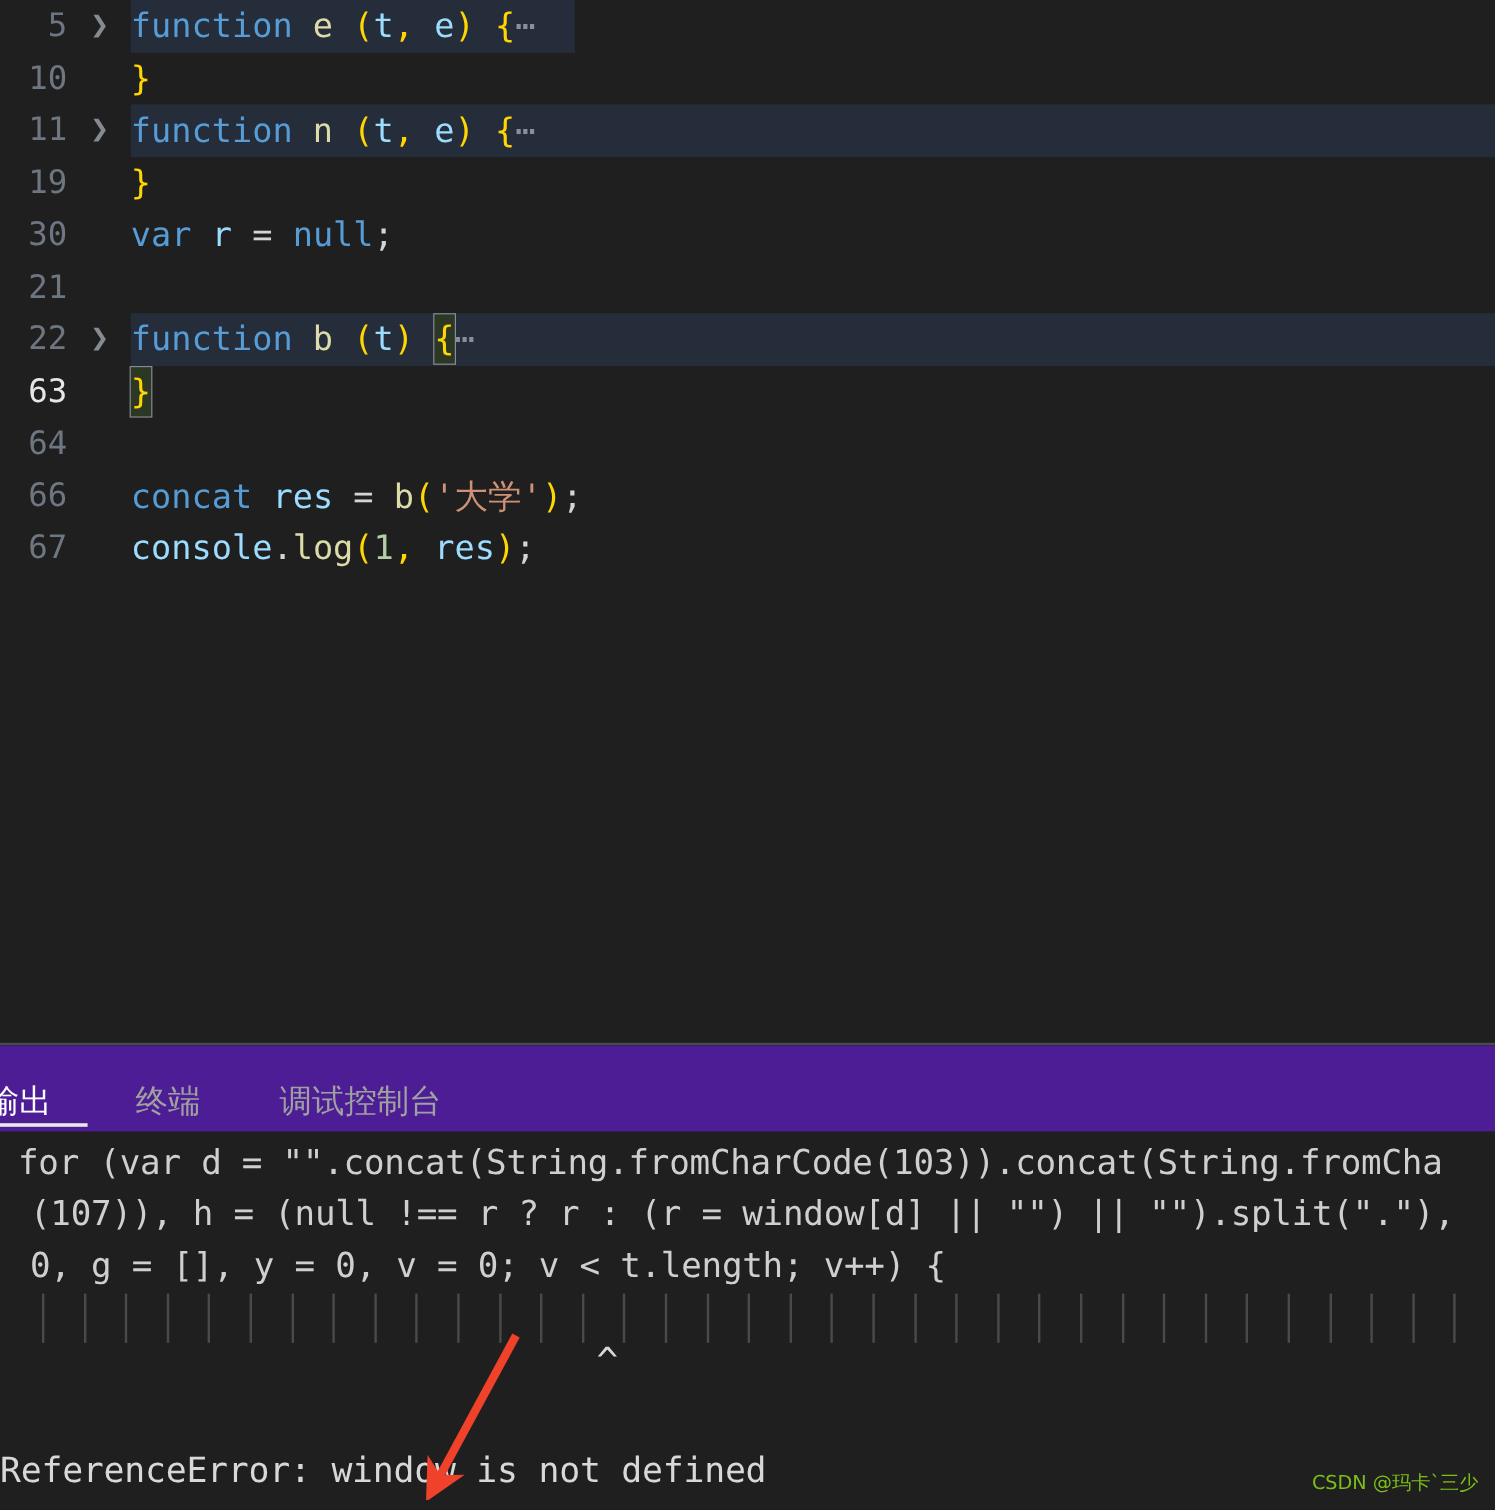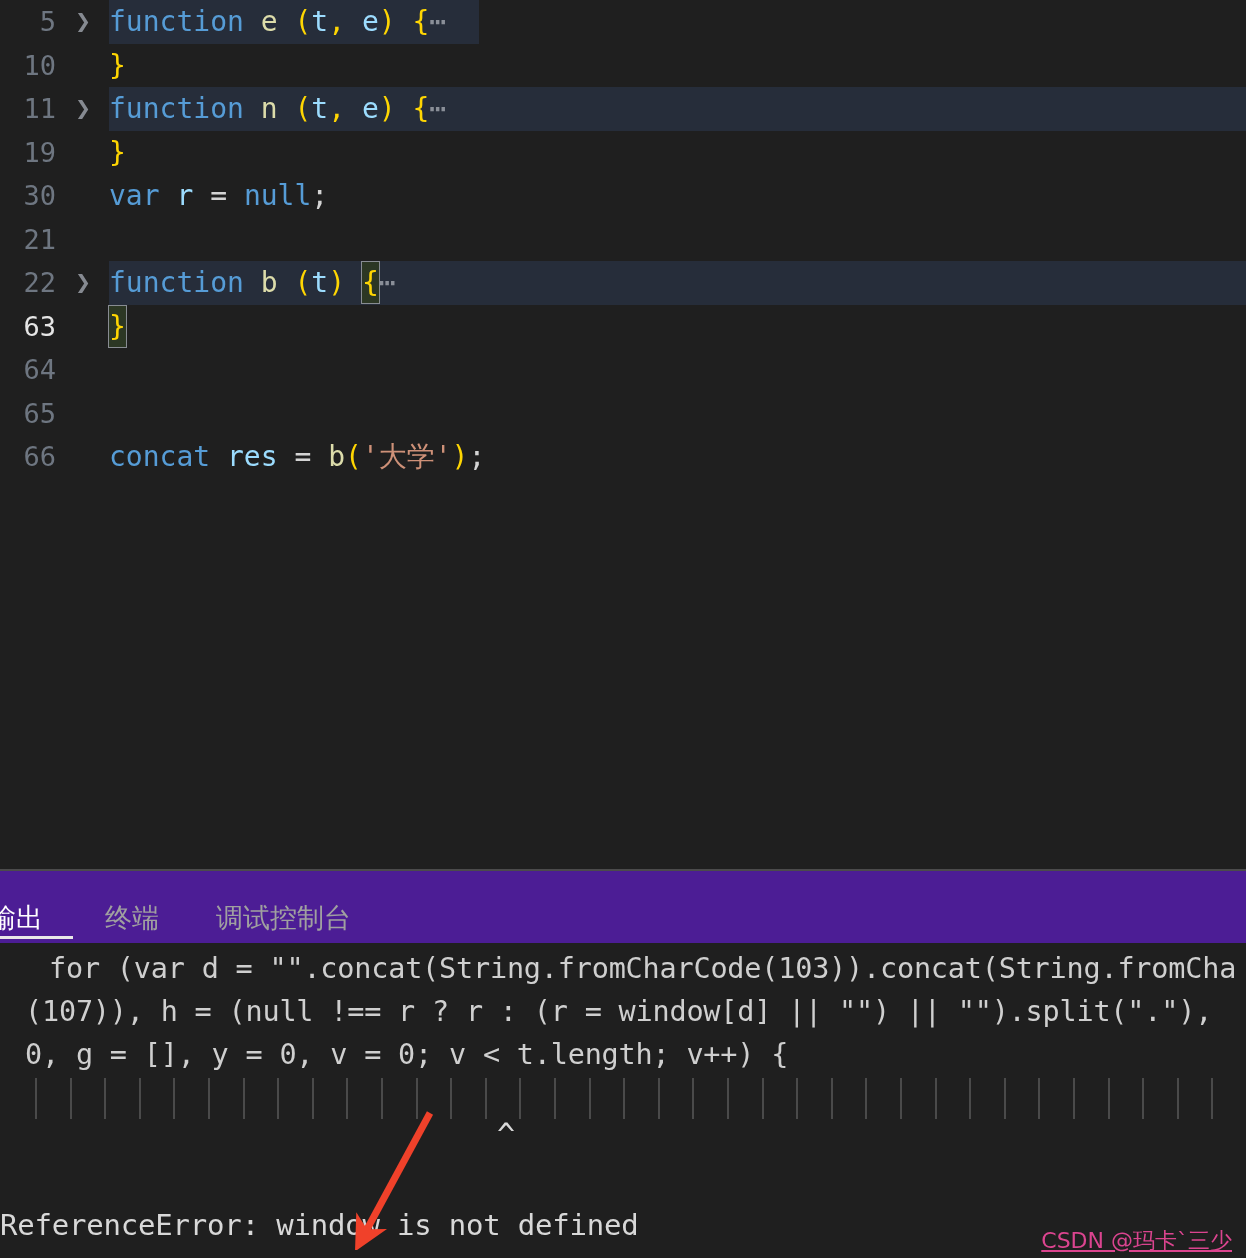--- a/index.html
+++ b/index.html
@@ -135,42 +135,42 @@
   .panel-tab.active { color: #ffffff; }
   .panel-tab.active::after {
     content: "";
     position: absolute;
     left: 0; right: 0;
     bottom: 4px;
     height: 3px;
     background: #e8e8e8;
   }
   #tab-output  { margin-left: -11px; width: 84px; }
-  #tab-terminal { margin-left: 23px; width: 72px; text-align: center; }
+  #tab-terminal { margin-left: 40px; width: 72px; }
   #tab-debug   { margin-left: 48px; width: 178px; }
 
   #panel-body {
     position: absolute;
     left: 0;
     top: 72px;
     width: 1246px;
     height: 315px;
     background: #1f1f1f;
   }
 
   .term-line {
     position: absolute;
     left: 0;
     white-space: pre;
     font-family: "DejaVu Sans Mono", "Liberation Mono", monospace;
     font-size: 28.5px;
     color: #cfcfcf;
     letter-spacing: -0.2px;
   }
-  #term-line-1 { top: 9px;  left: 49px; text-align: right; }
+  #term-line-1 { top: 9px;  left: 15px; text-align: right; }
   #term-line-2 { top: 52px; left: 25px; }
   #term-line-3 { top: 95px; left: 25px; }
 
   
   #tick-row {
     position: absolute;
     left: 0;
     top: 1078px;
     width: 1246px;
     height: 48px;
@@ -225,46 +225,45 @@
     width: 130px;
     height: 145px;
     pointer-events: none;
   }
 
   
   #watermark {
     position: absolute;
     right: 14px;
     top: 1226px;
-    color: #ec4899;
+    color: #84cc16;
     font-family: "DejaVu Sans", "Liberation Sans", sans-serif;
-    font-size: 22px;
+    font-size: 16px;
     opacity: 0.92;
     white-space: nowrap;
-    text-decoration: underline;
   }
 </style>
 </head>
 <body>
 
 <div id="app">
 
   <div id="editor">
     <div id="code-lines">
         <div class="code-line"><div class="hl-band" style="width: 370px;"></div><div class="ln">5</div><div class="fold">❯</div><div class="code-text"><span class="kw">function</span><span class="plain"> </span><span class="fn">e</span><span class="plain"> </span><span class="punct">(</span><span class="var">t</span><span class="punct">,</span><span class="plain"> </span><span class="var">e</span><span class="punct">)</span><span class="plain"> </span><span class="punct">{</span><span class="dots">⋯</span></div></div>
         <div class="code-line"><div class="ln">10</div><div class="code-text"><span class="punct">}</span></div></div>
         <div class="code-line"><div class="hl-band" style="width: 1137px;"></div><div class="ln">11</div><div class="fold">❯</div><div class="code-text"><span class="kw">function</span><span class="plain"> </span><span class="fn">n</span><span class="plain"> </span><span class="punct">(</span><span class="var">t</span><span class="punct">,</span><span class="plain"> </span><span class="var">e</span><span class="punct">)</span><span class="plain"> </span><span class="punct">{</span><span class="dots">⋯</span></div></div>
         <div class="code-line"><div class="ln">19</div><div class="code-text"><span class="punct">}</span></div></div>
         <div class="code-line"><div class="ln">30</div><div class="code-text"><span class="kw">var</span><span class="plain"> </span><span class="var">r</span><span class="plain"> </span><span class="plain">=</span><span class="plain"> </span><span class="kw">null</span><span class="plain">;</span></div></div>
         <div class="code-line"><div class="ln">21</div><div class="code-text"></div></div>
         <div class="code-line"><div class="hl-band" style="width: 1137px;"></div><div class="ln">22</div><div class="fold">❯</div><div class="code-text"><span class="kw">function</span><span class="plain"> </span><span class="fn">b</span><span class="plain"> </span><span class="punct">(</span><span class="var">t</span><span class="punct">)</span><span class="plain"> </span><span class="punct brk-box">{</span><span class="dots">⋯</span></div></div>
         <div class="code-line"><div class="ln current">63</div><div class="code-text"><span class="punct brk-box">}</span></div></div>
         <div class="code-line"><div class="ln">64</div><div class="code-text"></div></div>
-        <div class="code-line"><div class="ln">65</div><div class="code-text"></div></div>
         <div class="code-line"><div class="ln">66</div><div class="code-text"><span class="kw">concat</span><span class="plain"> </span><span class="var">res</span><span class="plain"> </span><span class="plain">=</span><span class="plain"> </span><span class="fn">b</span><span class="punct">(</span><span class="str">'大学'</span><span class="punct">)</span><span class="plain">;</span></div></div>
+        <div class="code-line"><div class="ln">67</div><div class="code-text"><span class="var">console</span><span class="plain">.</span><span class="fn">log</span><span class="punct">(</span><span class="num">1</span><span class="punct">,</span><span class="plain"> </span><span class="var">res</span><span class="punct">)</span><span class="plain">;</span></div></div>
       </div>
   </div>
 
   <div id="panel-divider"></div>
 
   <div id="panel">
 
     <div id="panel-tabs">
       <div class="panel-tab active" id="tab-output">
         <span>输出</span>

